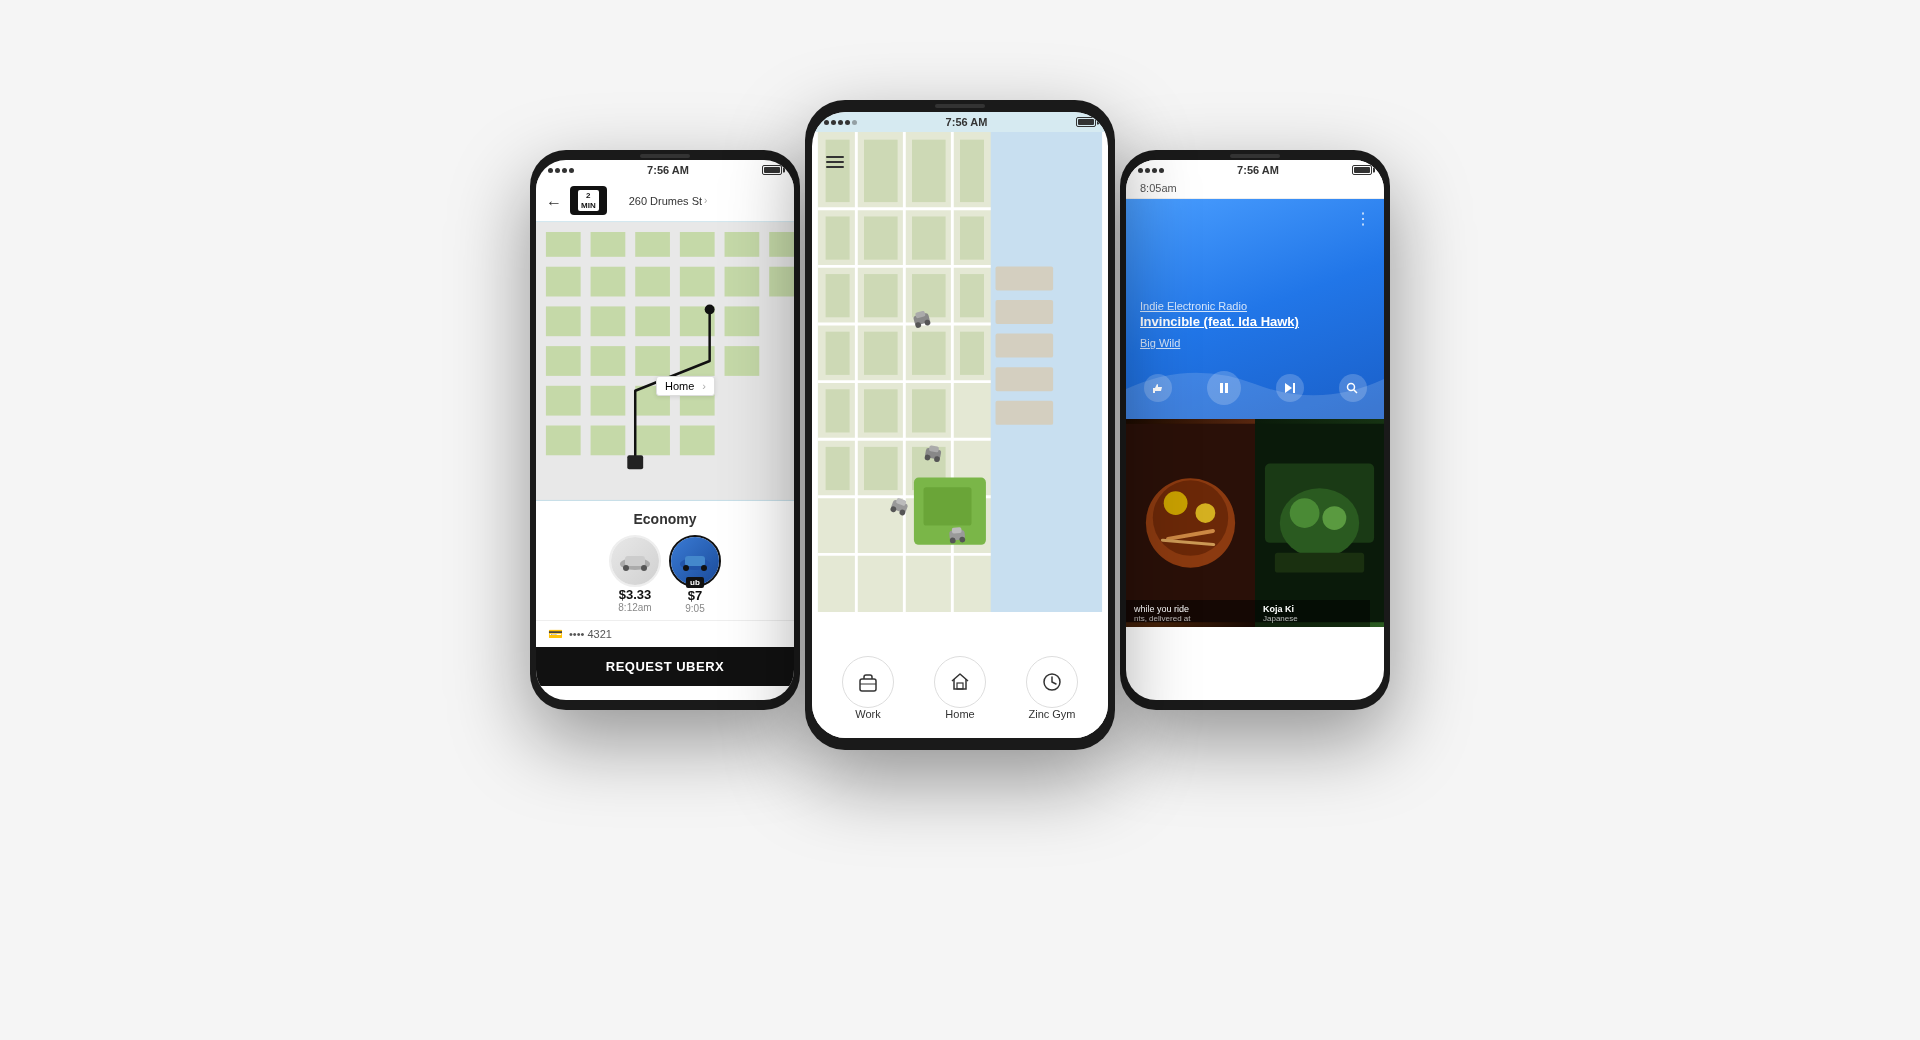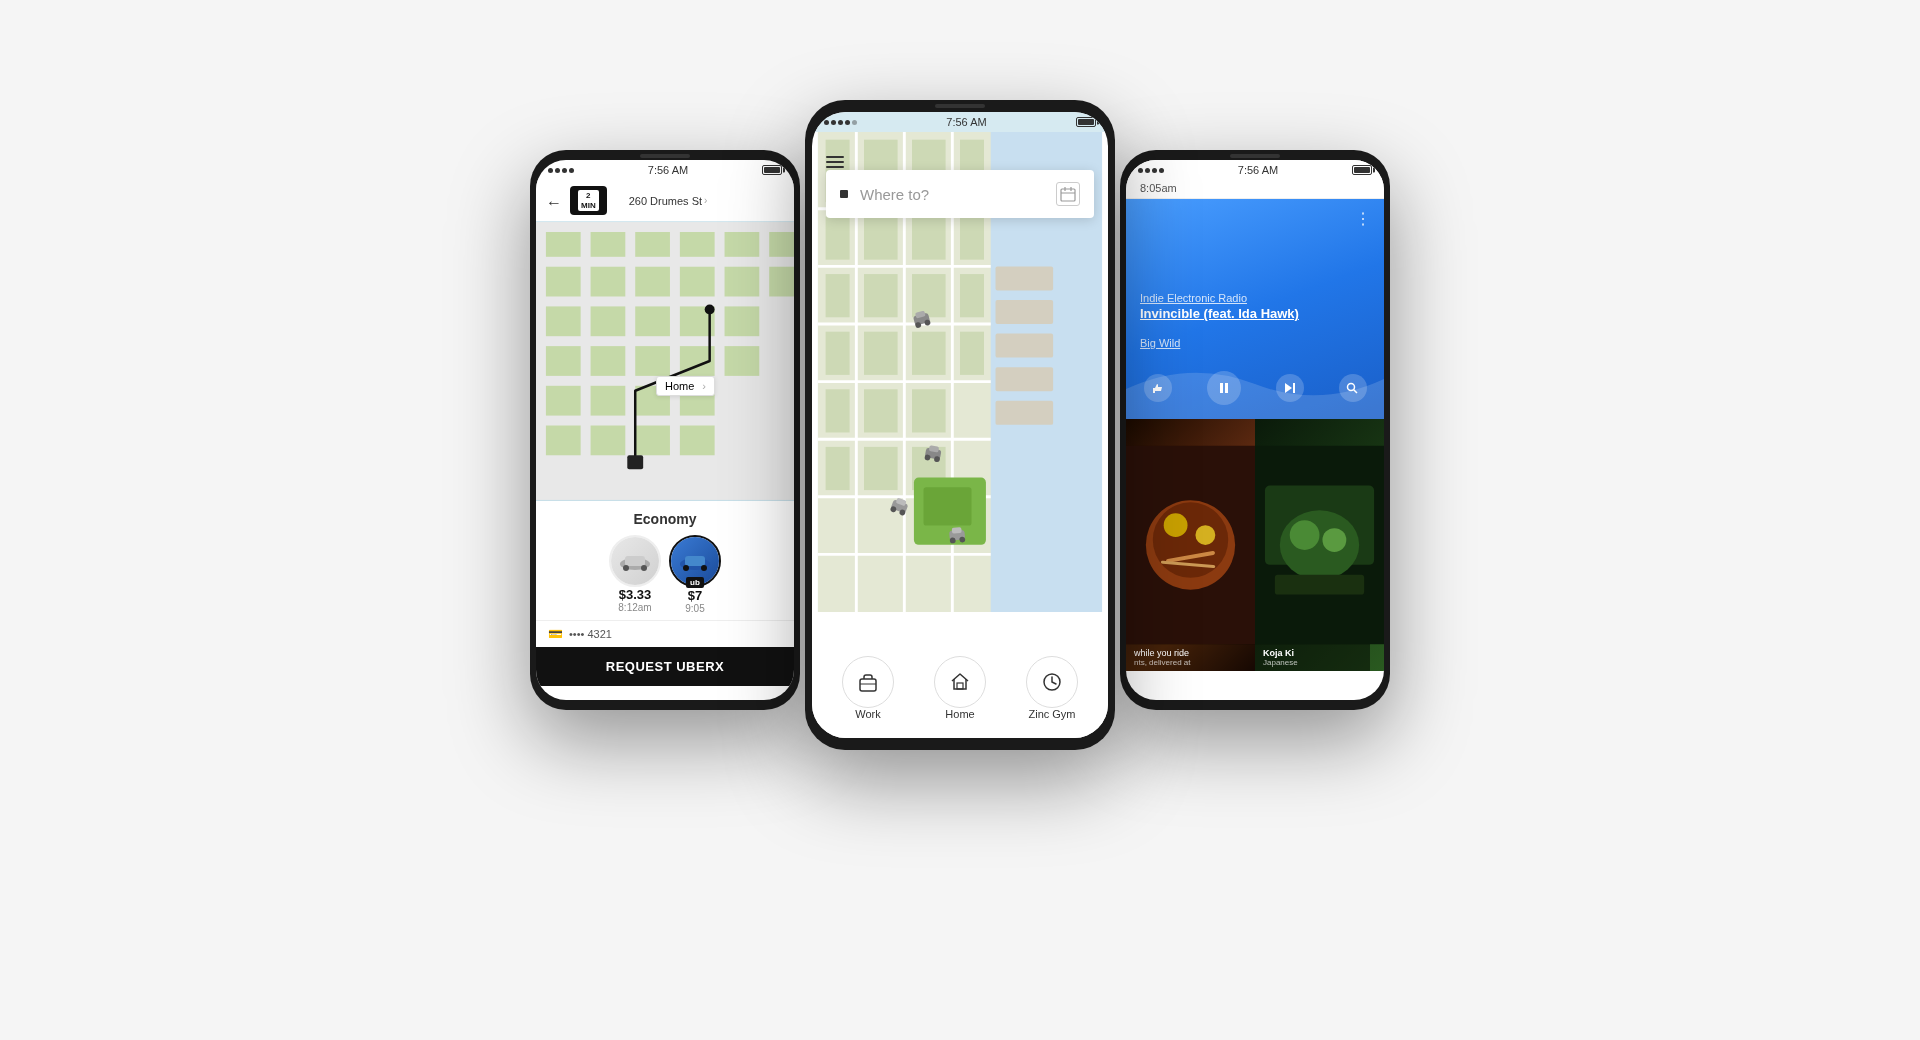--- a/index.html
+++ b/index.html
@@ -98,21 +98,21 @@
     }
 
     
     .status-bar {
       display: flex;
       justify-content: space-between;
       align-items: center;
       padding: 4px 12px;
       background: transparent;
       font-size: 11px;
-      font-weight: 400;
+      font-weight: 700;
       position: relative;
       z-index: 5;
     }
 
     .status-bar.light { color: #333; }
 
     .status-dots {
       display: flex;
       gap: 2px;
       align-items: center;
@@ -439,21 +439,21 @@
 
     .music-station {
       font-size: 11px;
       opacity: 0.8;
       margin-bottom: 2px;
     }
 
     .music-title {
       font-size: 13px;
       font-weight: 600;
-      margin-bottom: 16px;
+      margin-bottom: 8px;
     }
 
     .music-artist {
       font-size: 11px;
       opacity: 0.8;
     }
 
     .music-controls {
       position: absolute;
       bottom: 14px;
@@ -718,32 +718,20 @@
         </svg>
 
         
         <div class="hamburger">
           <div class="hamburger-line"></div>
           <div class="hamburger-line"></div>
           <div class="hamburger-line"></div>
         </div>
 
         
-        <div class="search-bar">
-          <div class="search-dot"></div>
-          <span class="search-placeholder">Where to?</span>
-          <div class="calendar-icon">
-            <svg width="16" height="16" viewBox="0 0 16 16">
-              <rect x="1" y="3" width="14" height="12" rx="1" fill="none" stroke="#999" stroke-width="1.2"></rect>
-              <line x1="5" y1="1" x2="5" y2="5" stroke="#999" stroke-width="1.2"></line>
-              <line x1="11" y1="1" x2="11" y2="5" stroke="#999" stroke-width="1.2"></line>
-              <line x1="1" y1="7" x2="15" y2="7" stroke="#999" stroke-width="1"></line>
-            </svg>
-          </div>
-        </div>
       </div>
 
       <div class="bottom-nav">
         <div class="nav-item">
           <div class="nav-circle">
             <svg width="22" height="22" viewBox="0 0 22 22">
               <rect x="3" y="8" width="16" height="12" rx="2" fill="none" stroke="#333" stroke-width="1.5"></rect>
               <path d="M7 8V6a2 2 0 0 1 2-2h4a2 2 0 0 1 2 2v2" fill="none" stroke="#333" stroke-width="1.5"></path>
               <line x1="3" y1="13" x2="19" y2="13" stroke="#333" stroke-width="1"></line>
             </svg>
@@ -831,21 +819,21 @@
           </div>
           <div class="ctrl-btn">
             <svg width="13" height="13" viewBox="0 0 13 13">
               <circle cx="5" cy="5" r="3.5" fill="none" stroke="white" stroke-width="1.5"></circle>
               <line x1="7.5" y1="7.5" x2="11" y2="11" stroke="white" stroke-width="1.5"></line>
             </svg>
           </div>
         </div>
       </div>
 
-      <div style="display:grid;grid-template-columns:1fr 1fr;height:252px;">
+      <div style="display:grid;grid-template-columns:1fr 1fr;height:208px;">
         <div style="background:linear-gradient(135deg,#1a0a00 0%,#5a2810 40%,#8b4513 70%,#2c1005 100%);position:relative;overflow:hidden;">
           
           <svg width="100%" height="100%" viewBox="0 0 130 200">
             <rect fill="#2a1008" x="0" y="0" width="130" height="200"></rect>
             <ellipse cx="65" cy="100" rx="45" ry="45" fill="#8b3a10"></ellipse>
             <ellipse cx="65" cy="95" rx="38" ry="38" fill="#6b2808"></ellipse>
             <circle cx="50" cy="80" r="12" fill="#c8a000"></circle>
             <circle cx="80" cy="90" r="10" fill="#d4b020"></circle>
             <rect x="40" y="110" width="50" height="4" rx="2" fill="#cc8844" transform="rotate(-10,65,112)"></rect>
             <rect x="35" y="118" width="55" height="3" rx="2" fill="#cc9955" transform="rotate(5,62,120)"></rect>

